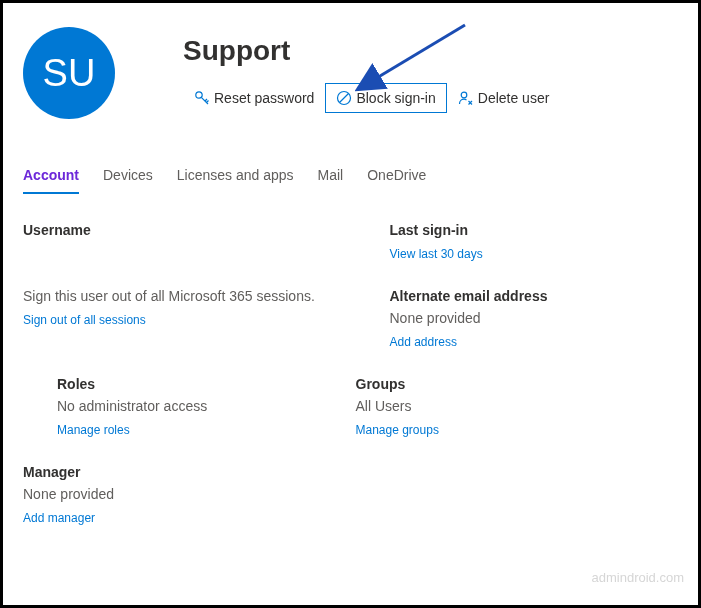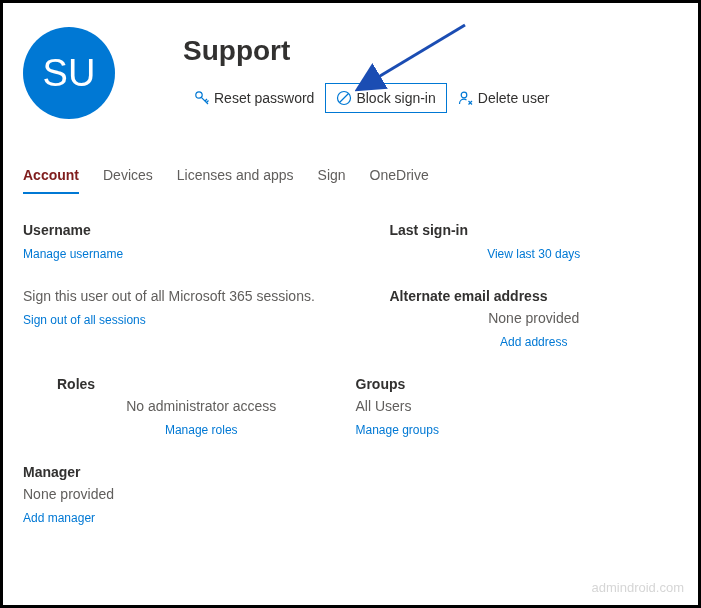--- a/index.html
+++ b/index.html
@@ -78,21 +78,21 @@
       margin-bottom: 28px;
     }
     .tab {
       padding: 8px 0 10px 0;
       font-size: 14px;
       color: #605e5c;
       cursor: pointer;
       position: relative;
     }
     .tab.active {
-      color: #7f1d1d;
+      color: #6d28d9;
       font-weight: 600;
     }
     .tab.active::after {
       content: "";
       position: absolute;
       left: 0;
       right: 0;
       bottom: -1px;
       height: 2px;
       background: #0078d4;
@@ -128,25 +128,25 @@
     }
     .arrow {
       position: absolute;
       top: 16px;
       left: 352px;
       pointer-events: none;
     }
     .watermark {
       position: absolute;
       right: 14px;
-      bottom: 10px;
+      bottom: 20px;
       font-size: 13px;
       color: #d6d6d6;
     }
-    .right-col { padding-left: 34px; text-align: center; }
+    .right-col { padding-left: 34px; }
   </style>
 </head>
 <body>
 
 <div class="frame">
   <svg class="arrow" width="120" height="80" viewBox="0 0 120 80">
     <defs>
       <marker id="ah" markerWidth="10" markerHeight="10" refX="2" refY="5" orient="auto">
         <path d="M0,0 L10,5 L0,10 Z" fill="#1b4db3"></path>
       </marker>
@@ -184,28 +184,27 @@
           <span>Delete user</span>
         </div>
       </div>
     </div>
   </div>
 
   <div class="tabs">
     <div class="tab active">Account</div>
     <div class="tab">Devices</div>
     <div class="tab">Licenses and apps</div>
-    <div class="tab">Sign</div>
+    <div class="tab">Mail</div>
     <div class="tab">OneDrive</div>
   </div>
 
   <div class="grid">
     <div class="section">
       <h3>Username</h3>
-      <span class="link">Manage username</span>
     </div>
     <div class="section right-col">
       <h3>Last sign-in</h3>
       <span class="link">View last 30 days</span>
     </div>
 
     <div class="section">
       <p class="val">Sign this user out of all Microsoft 365 sessions.</p>
       <span class="link">Sign out of all sessions</span>
     </div>

